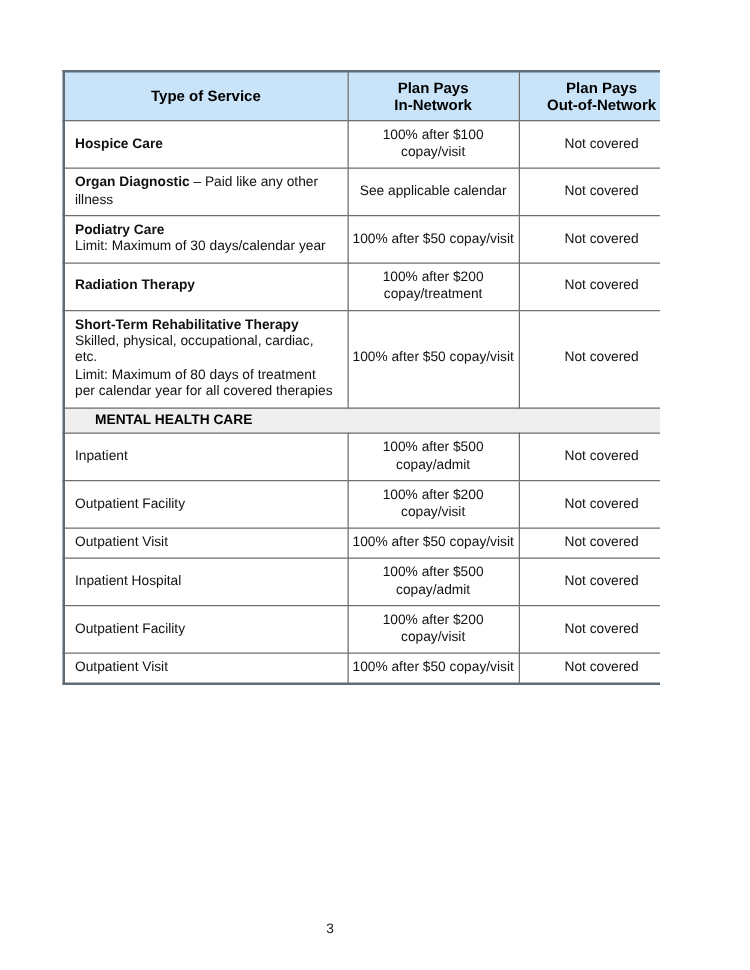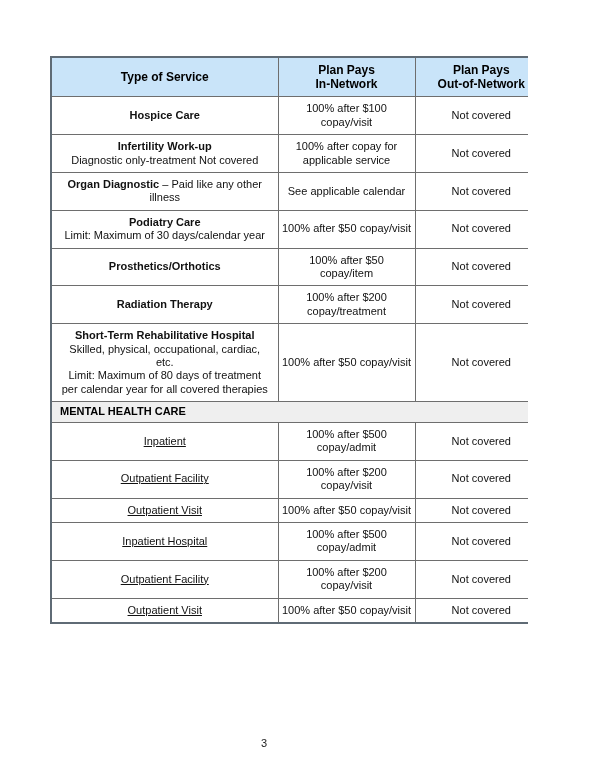--- a/index.html
+++ b/index.html
@@ -36,37 +36,37 @@
     background: #c9e4f9;
     font-size: 12px;
     font-weight: bold;
     text-align: center;
     padding: 5px 4px;
     line-height: 1.18;
     white-space: pre-line;
     color: #000000;
   }
   td.service-cell {
-    text-align: center;
+    text-align: left;
     padding: 5px 8px;
     line-height: 1.22;
   }
   td.service-cell .service-title { font-weight: bold; }
-  td.service-cell .service-title.plain { font-weight: normal; text-decoration: underline; }
+  td.service-cell .service-title.plain { font-weight: normal; }
   td.center-cell {
     text-align: center;
     padding: 5px 2px;
     line-height: 1.22;
     white-space: pre-line;
   }
   tr.section-row td {
     background: #efefef;
     font-weight: bold;
     text-align: left;
-    padding: 3px 8px;
+    padding: 3px 24px;
     line-height: 1.25;
     color: #000000;
   }
   .page-number {
     position: absolute;
     left: 0;
     right: 0;
     top: 737px;
     text-align: center;
     font-size: 11px;
@@ -94,49 +94,37 @@
       </tr>
     </thead>
     <tbody id="table-body">
         <tr>
           <td class="service-cell"><span class="service-title">Hospice Care</span></td>
           <td class="center-cell">100% after $100
 copay/visit</td>
           <td class="center-cell">Not covered</td>
         </tr>
         <tr>
-          <td class="service-cell"><span class="service-title">Infertility Work-up</span><div>Diagnostic only-treatment Not covered</div></td>
-          <td class="center-cell">100% after copay for
-applicable service</td>
-          <td class="center-cell">Not covered</td>
-        </tr>
-        <tr>
           <td class="service-cell"><span class="service-title">Organ Diagnostic</span><span> – Paid like any other illness</span></td>
           <td class="center-cell">See applicable calendar</td>
           <td class="center-cell">Not covered</td>
         </tr>
         <tr>
           <td class="service-cell"><span class="service-title">Podiatry Care</span><div>Limit: Maximum of 30 days/calendar year</div></td>
           <td class="center-cell">100% after $50 copay/visit</td>
           <td class="center-cell">Not covered</td>
         </tr>
         <tr>
-          <td class="service-cell"><span class="service-title">Prosthetics/Orthotics</span></td>
-          <td class="center-cell">100% after $50
-copay/item</td>
-          <td class="center-cell">Not covered</td>
-        </tr>
-        <tr>
           <td class="service-cell"><span class="service-title">Radiation Therapy</span></td>
           <td class="center-cell">100% after $200
 copay/treatment</td>
           <td class="center-cell">Not covered</td>
         </tr>
         <tr>
-          <td class="service-cell"><span class="service-title">Short-Term Rehabilitative Hospital</span><div>Skilled, physical, occupational, cardiac, etc.</div><div>Limit: Maximum of 80 days of treatment per calendar year for all covered therapies</div></td>
+          <td class="service-cell"><span class="service-title">Short-Term Rehabilitative Therapy</span><div>Skilled, physical, occupational, cardiac, etc.</div><div>Limit: Maximum of 80 days of treatment per calendar year for all covered therapies</div></td>
           <td class="center-cell">100% after $50 copay/visit</td>
           <td class="center-cell">Not covered</td>
         </tr>
         <tr class="section-row">
           <td colspan="3">MENTAL HEALTH CARE</td>
         </tr>
         <tr>
           <td class="service-cell"><span class="service-title plain">Inpatient</span></td>
           <td class="center-cell">100% after $500
 copay/admit</td>

